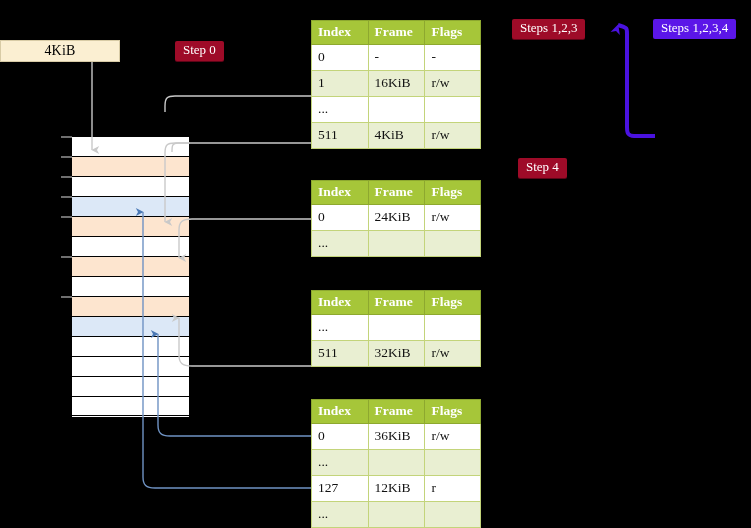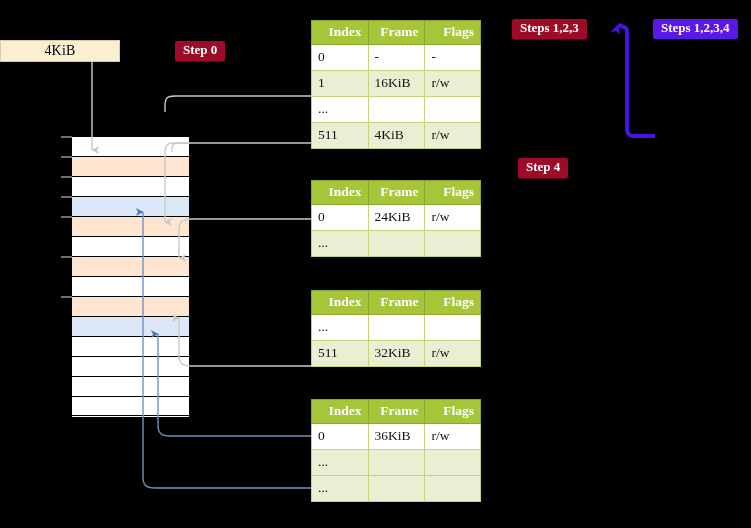--- a/index.html
+++ b/index.html
@@ -30,21 +30,20 @@
   
   .badge {
     position: absolute;
     box-sizing: border-box;
     padding: 2px 8px 3px 8px;
     font-size: 13px;
     color: #ffffff;
     border-radius: 2px;
     white-space: nowrap;
     line-height: 1.15;
-    font-weight: bold;
   }
   .badge-red { background: #9e0b28; box-shadow: 0 1px 0 #5d0417; }
   .badge-blue { background: #5b16e8; }
 
   .badge-step0  { left: 175px; top: 41px; }
   .badge-step4  { left: 518px; top: 158px; text-align: right; }
   .badge-s123   { left: 512px; top: 19px; }
   .badge-s1234  { left: 653px; top: 19px; }
 
   
@@ -53,21 +52,21 @@
     width: 170px;
     border-collapse: collapse;
     border: 1px solid #8da82f;
     background: #ffffff;
     font-size: 13.5px;
   }
   .ptable th {
     background: #a6c639;
     color: #ffffff;
     font-weight: bold;
-    text-align: right;
+    text-align: left;
     padding: 3px 6px 4px 6px;
     border: 1px solid #8da82f;
     font-size: 13.5px;
     white-space: nowrap;
   }
   .ptable td {
     padding: 3px 6px 4px 6px;
     border: 1px solid #c3d47a;
     color: #111;
     height: 18px;
@@ -253,20 +252,25 @@
         <tr>
           <td>0</td>
           <td>36KiB</td>
           <td>r/w</td>
         </tr>
         <tr class="alt">
           <td>...</td>
           <td></td>
           <td></td>
         </tr>
+        <tr>
+          <td>127</td>
+          <td>12KiB</td>
+          <td>r</td>
+        </tr>
         <tr class="alt">
           <td>...</td>
           <td></td>
           <td></td>
         </tr>
       </tbody>
   </table>
 
   <svg class="wires" viewBox="0 0 751 528">
     <defs>

